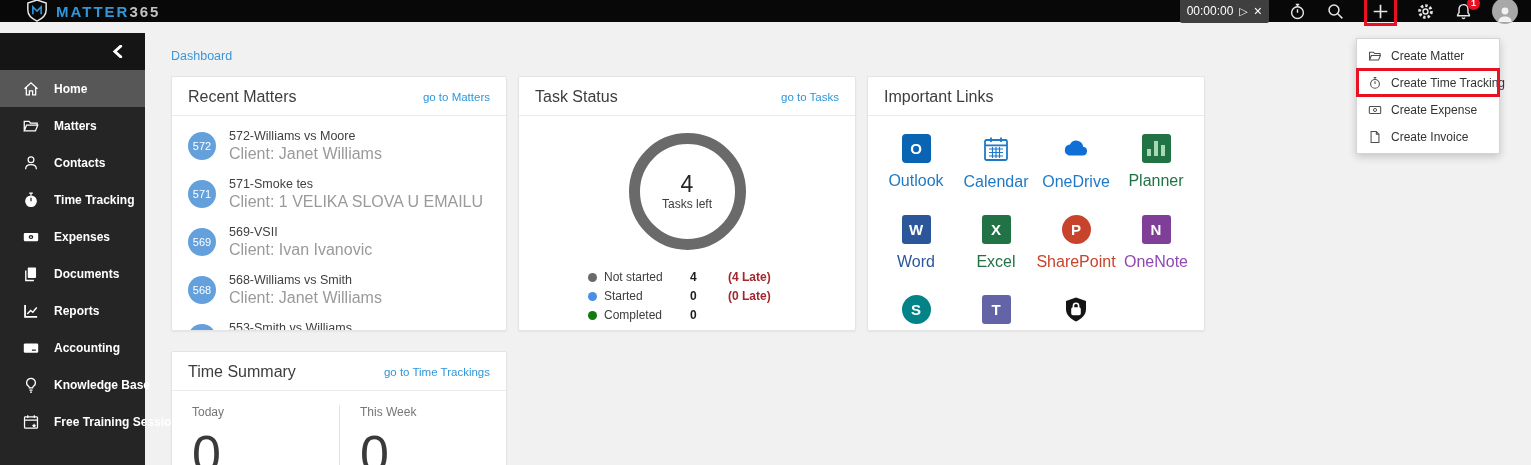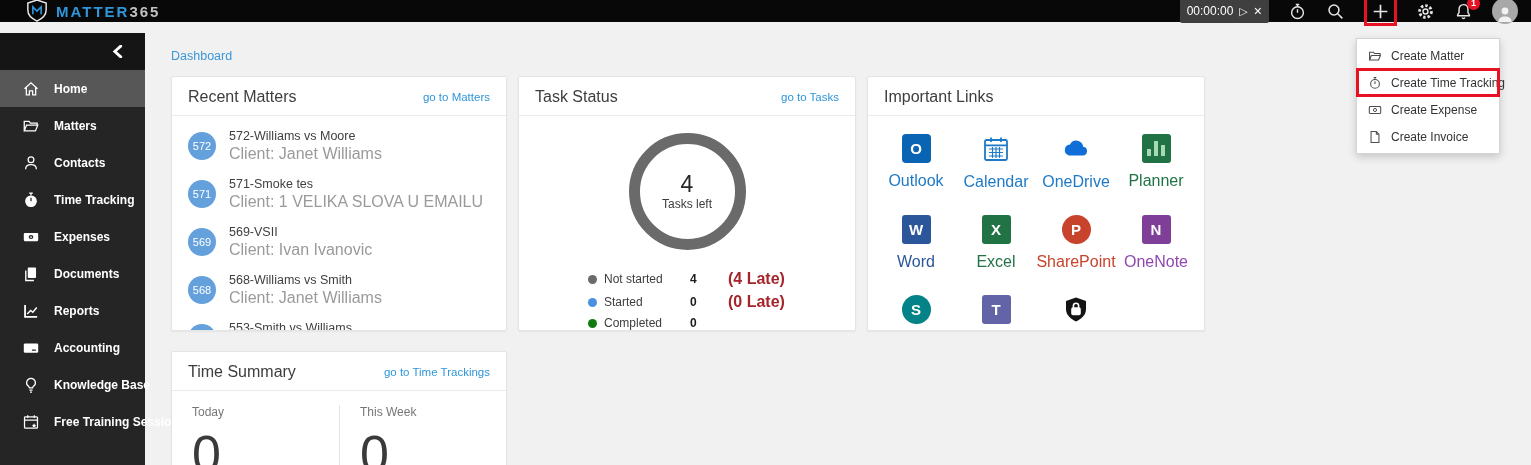--- a/index.html
+++ b/index.html
@@ -90,21 +90,21 @@
     margin-top:17px; width:117px; height:117px; border-radius:50%;
     border:11px solid #6a6a6a; display:flex; flex-direction:column;
     align-items:center; justify-content:center;
   }
   .donut-num { font-size:23px; color:#262626; line-height:1.1; }
   .donut-label { font-size:12px; color:#3d3d3d; }
   .legend { margin-top:20px; display:grid; grid-template-columns:16px 86px 38px 58px; row-gap:5px; align-items:center; }
   .legend-dot { width:9px; height:9px; border-radius:50%; }
   .legend-label { font-size:12px; color:#3d3d3d; }
   .legend-count { font-size:12px; font-weight:bold; color:#1c1c1c; }
-  .legend-late { font-size:16px; font-weight:bold; color:#a4262c; }
+  .legend-late { font-size:12px; font-weight:bold; color:#a4262c; }
   
   .card-links { width:338px; }
   .links-grid { display:grid; grid-template-columns:repeat(4,1fr); row-gap:24px; padding:18px 8px 10px 8px; }
   .link-tile { display:flex; flex-direction:column; align-items:center; gap:9px; cursor:pointer; }
   .tile-ic {
     width:29px; height:29px; border-radius:3px; color:#fff; font-weight:bold; font-size:15px;
     display:flex; align-items:center; justify-content:center;
   }
   .tile-svg { width:30px; height:30px; }
   .link-label { font-size:16px; }

